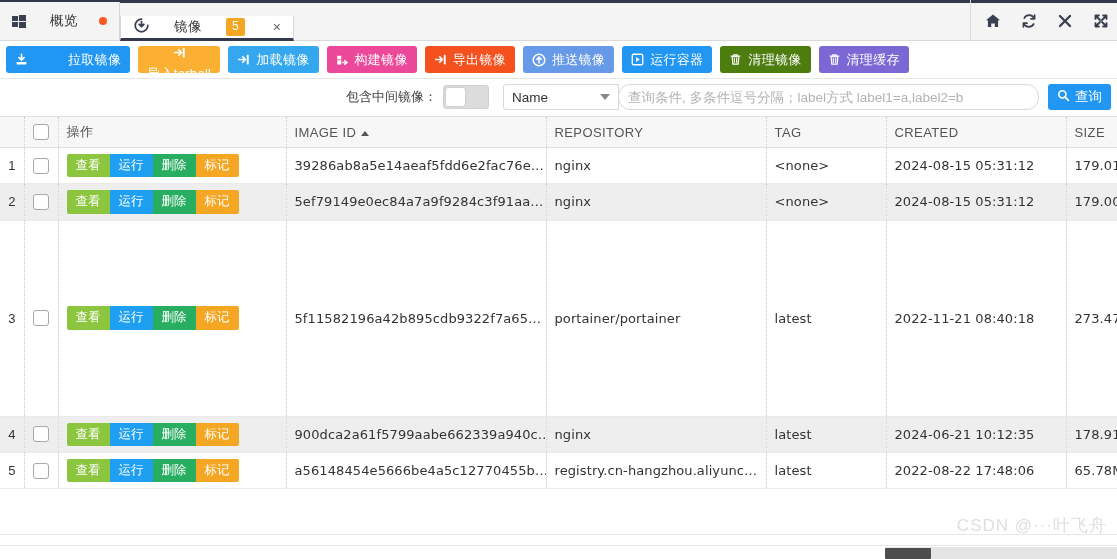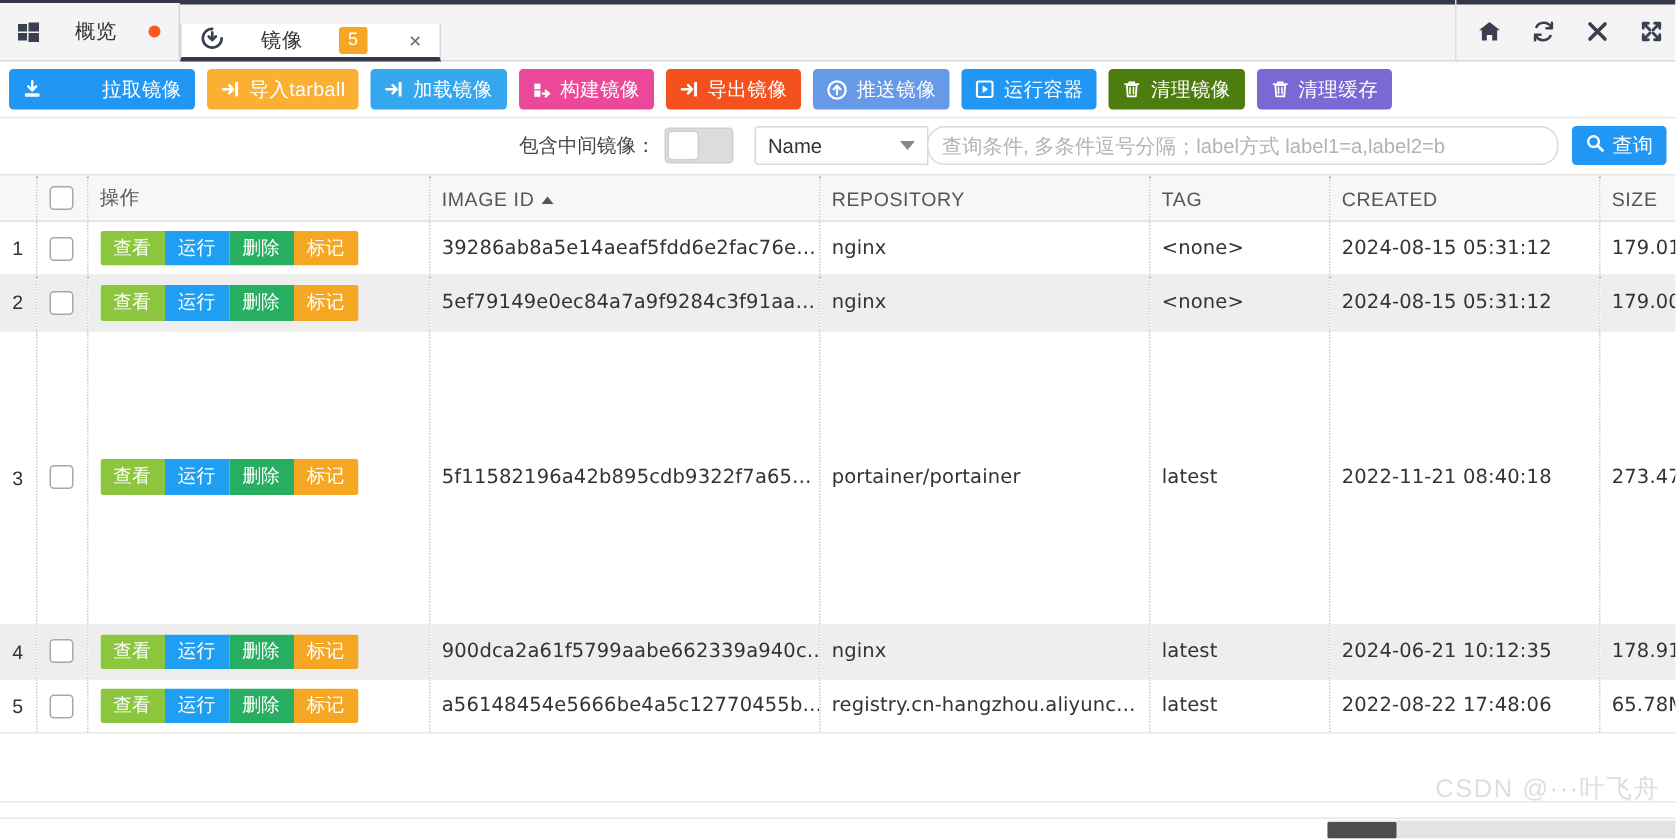--- a/index.html
+++ b/index.html
@@ -419,21 +419,21 @@
   <div class="toolbar" id="toolbar-host">
       <button class="tbtn" style="background: rgb(33, 150, 243); gap: 40px;">
         <span class="ic">
           <svg width="13" height="13" viewBox="0 0 16 16">
             <path d="M8 1.5v7 M4.8 5.6 8 8.9 11.2 5.6" stroke="#fff" stroke-width="2" fill="none" stroke-linecap="round" stroke-linejoin="round"></path>
             <rect x="2" y="11.2" width="12" height="3" rx="0.6" fill="#fff"></rect>
           </svg>
         </span>
         <span>拉取镜像</span>
       </button>
-      <button class="tbtn" style="background: rgb(251, 176, 52);">
+      <button class="tbtn" style="background: rgb(251, 176, 52); flex-direction: column;">
         <span class="ic">
           <svg width="13" height="13" viewBox="0 0 16 16">
             <path d="M2 8h8 M7 4.6 10.4 8 7 11.4" stroke="#fff" stroke-width="2" fill="none" stroke-linecap="round" stroke-linejoin="round"></path>
             <rect x="12" y="2" width="2.4" height="12" rx="0.6" fill="#fff"></rect>
           </svg>
         </span>
         <span>导入tarball</span>
       </button>
       <button class="tbtn" style="background: rgb(52, 167, 239);">
         <span class="ic">

